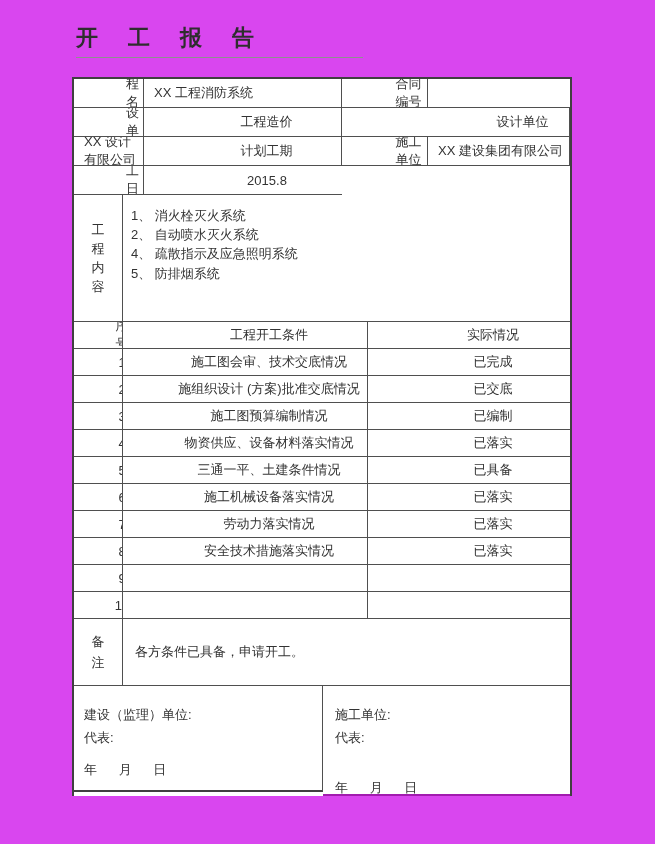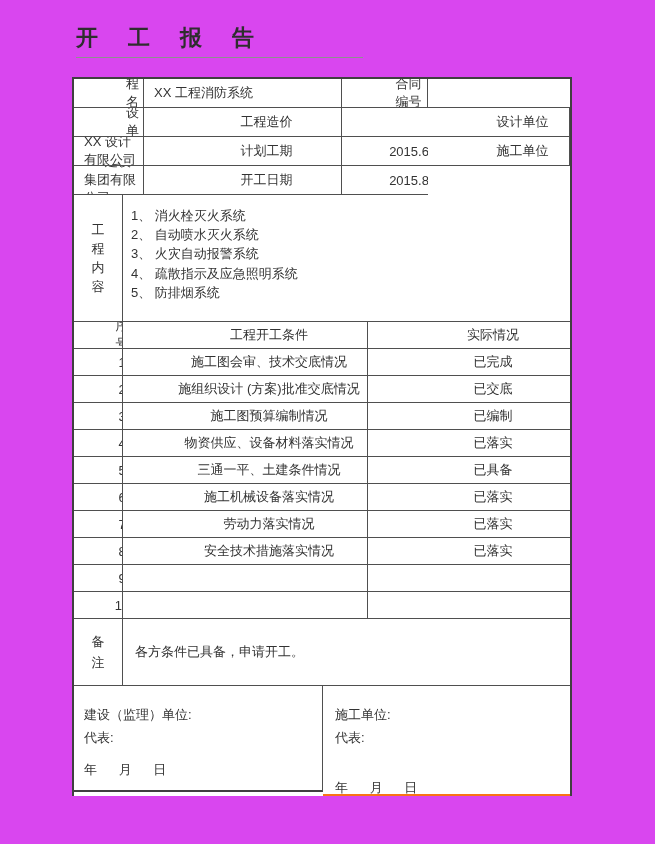--- a/index.html
+++ b/index.html
@@ -65,21 +65,21 @@
   }
   
   .sign-row { display:flex; align-items:flex-start; }
   .sign-cell { padding:17px 10px 0 10px; }
   .sign-left {
     width:249px; height:106px;
     border-right:1px solid #4f4f4f; border-bottom:2px solid #404040;
   }
   .sign-right {
     flex:1; height:110px;
-    border-bottom:2px solid #f97316;
+    border-bottom:2px solid #a21caf;
     padding-left:12px;
   }
   .sign-line { line-height:23px; }
   .sign-date { white-space:pre; }
   .sign-left  .sign-date { margin-top:9px; }
   .sign-right .sign-date { margin-top:27px; }
 </style>
 </head>
 <body>
 
@@ -97,37 +97,35 @@
       <div class="cell center">合同编号</div>
       <div class="cell center lastcol"></div>
 
       <div class="cell center">建设单位</div>
       <div class="cell center">工程造价</div>
       <div class="cell center lastcol"></div>
 
       <div class="cell center">设计单位</div>
       <div class="cell padl">XX 设计有限公司</div>
       <div class="cell center">计划工期</div>
-      <div class="cell center lastcol">2015.6</div>
 
       <div class="cell center">施工单位</div>
       <div class="cell padl">XX 建设集团有限公司</div>
       <div class="cell center">开工日期</div>
       <div class="cell center lastcol">2015.8</div>
     </div>
 
     <div class="sec-content">
       <div class="vlabel">工
 程
 内
 容</div>
       <div class="content-body">
         <div class="content-item">1、 消火栓灭火系统</div>
         <div class="content-item">2、 自动喷水灭火系统</div>
-        <div class="content-item">3、 火灾自动报警系统</div>
         <div class="content-item">4、 疏散指示及应急照明系统</div>
         <div class="content-item">5、 防排烟系统</div>
       </div>
     </div>
 
     <div>
       <div class="cl-row">
         <div class="cell center">序号</div>
         <div class="cell center">工程开工条件</div>
         <div class="cell center lastcol">实际情况</div>

